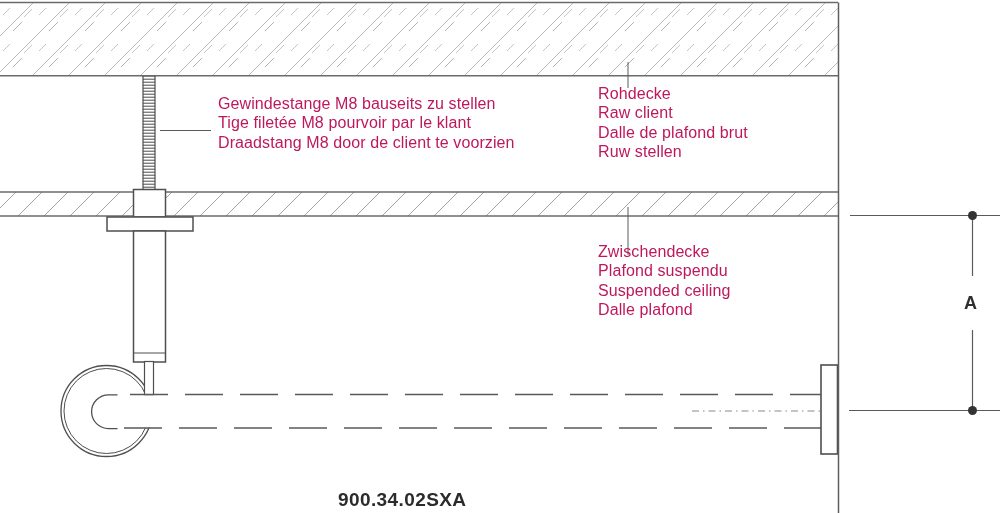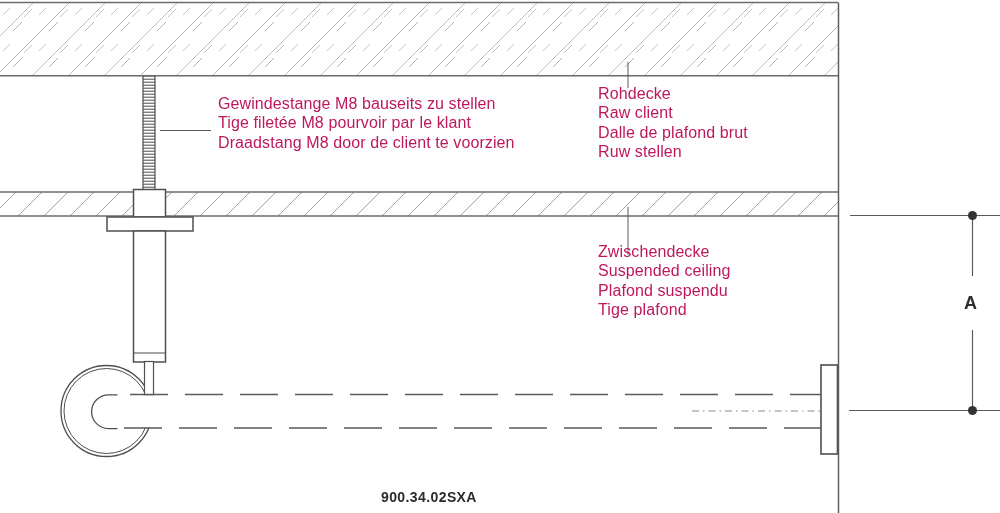--- a/index.html
+++ b/index.html
@@ -23,25 +23,24 @@
   .dim-label {
     position: absolute;
     color: #2f2f2f;
     font-size: 18px;
     font-weight: bold;
     white-space: nowrap;
   }
   .product-code {
     position: absolute;
     color: #2b2b2b;
-    font-size: 14px;
+    font-size: 19px;
     font-weight: bold;
     letter-spacing: 0.4px;
     white-space: nowrap;
-    margin-left: 43px;
   }
 </style>
 </head>
 <body>
 
 <div id="stage">
 
   <svg id="drawing" width="1000" height="513" viewBox="0 0 1000 513" xmlns="http://www.w3.org/2000/svg">
     <defs>
       <pattern id="concreteHatch" patternUnits="userSpaceOnUse" width="36" height="36">
@@ -127,22 +126,22 @@
 
   <div class="label" style="left:598px; top:84px;">
     <div>Rohdecke</div>
     <div>Raw client</div>
     <div>Dalle de plafond brut</div>
     <div>Ruw stellen</div>
   </div>
 
   <div class="label" style="left:598px; top:242px;">
     <div>Zwischendecke</div>
+    <div>Plafond suspendu</div>
     <div>Suspended ceiling</div>
-    <div>Plafond suspendu</div>
-    <div>Tige plafond</div>
+    <div>Dalle plafond</div>
   </div>
 
   <div class="dim-label" style="left:964px; top:293px;">A</div>
 
   <div class="product-code" style="left:338px; top:489px;">900.34.02SXA</div>
 
 </div>
 
 </body></html>

